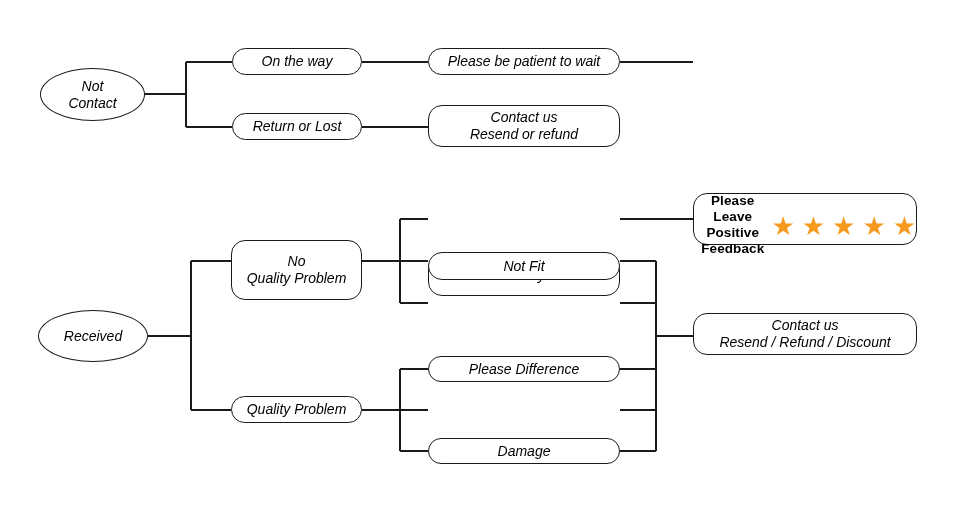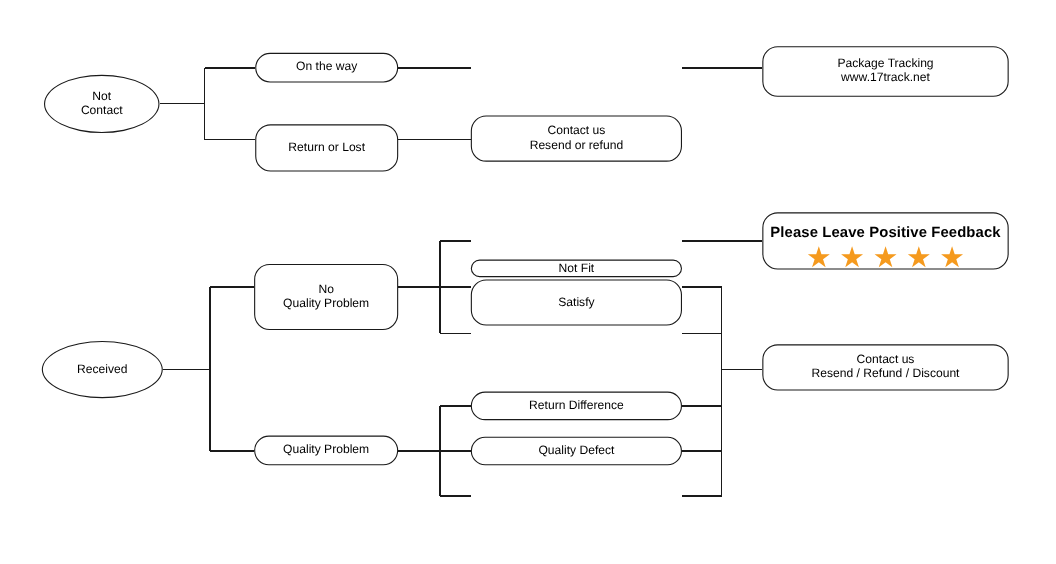--- a/index.html
+++ b/index.html
@@ -42,23 +42,23 @@
   .pill {
     border-radius: 14px;
   }
   .ellipse {
     border-radius: 50%;
   }
   .node-label {
     white-space: pre-line;
     display: block;
   }
-  .fs15 { font-size: 11px; }
+  .fs15 { font-size: 14px; font-style: italic; }
   .feedback {
-    flex-direction: column;
+    flex-direction: row;
     justify-content: center;
     padding-top: 12px;
   }
   .feedback .node-label {
     font-size: 13.5px;
     font-weight: 600;
     letter-spacing: 0.1px;
   }
   .stars {
     display: flex;
@@ -122,29 +122,28 @@
 
   <div class="node ellipse fs15" style="left:40px; top:68px; width:105px; height:53px;">
     <span class="node-label">Not
 Contact</span>
   </div>
 
   <div class="node pill fs15" style="left:232px; top:48px; width:130px; height:27px;">
     <span class="node-label">On the way</span>
   </div>
 
-  <div class="node pill fs15" style="left:232px; top:113px; width:130px; height:43px;">
+  <div class="node pill fs15" style="left:232px; top:113px; width:130px; height:27px;">
     <span class="node-label">Return or Lost</span>
   </div>
 
+  <div class="node pill fs15" style="left:428px; top:48px; width:192px; height:27px;">
+    <span class="node-label">Please be patient to wait</span>
+  </div>
 
-  <div class="node pill fs15" style="left:693px; top:42px; width:224px; height:46px;">
-    <span class="node-label">Package Tracking
-www.17track.net</span>
-  </div>
 
   <div class="node pill fs15" style="left:428px; top:105px; width:192px; height:42px;">
     <span class="node-label">Contact us
 Resend or refund</span>
   </div>
 
   <div class="node ellipse fs15" style="left:38px; top:310px; width:110px; height:52px;">
     <span class="node-label">Received</span>
   </div>
 
@@ -154,33 +153,33 @@
   </div>
 
   <div class="node pill fs15" style="left:231px; top:396px; width:131px; height:27px;">
     <span class="node-label">Quality Problem</span>
   </div>
 
   <div class="node pill fs15" style="left:428px; top:206px; width:192px; height:42px;margin-top:48px;">
     <span class="node-label">Satisfy</span>
   </div>
 
-  <div class="node pill fs15" style="left:428px; top:236px; width:192px; height:16px;text-align:right;">
+  <div class="node pill fs15" style="left:428px; top:252px; width:192px; height:28px;text-align:right;">
     <span class="node-label">Not Fit</span>
   </div>
 
 
   <div class="node pill fs15" style="left:428px; top:356px; width:192px; height:26px;">
-    <span class="node-label">Return Difference</span>
+    <span class="node-label">Please Difference</span>
   </div>
 
-  <div class="node pill fs15" style="left:428px; top:397px; width:192px; height:26px;">
-    <span class="node-label">Quality Defect</span>
+
+  <div class="node pill fs15" style="left:428px; top:438px; width:192px; height:26px;">
+    <span class="node-label">Damage</span>
   </div>
-
 
   <div class="node pill feedback" style="left:693px; top:193px; width:224px; height:52px;">
     <span class="node-label">Please Leave Positive Feedback</span>
     <span class="stars" id="star-row">
         <span class="star" style="color: rgb(245, 154, 30);">★</span>
         <span class="star" style="color: rgb(245, 154, 30);">★</span>
         <span class="star" style="color: rgb(245, 154, 30);">★</span>
         <span class="star" style="color: rgb(245, 154, 30);">★</span>
         <span class="star" style="color: rgb(245, 154, 30);">★</span>
       </span>

